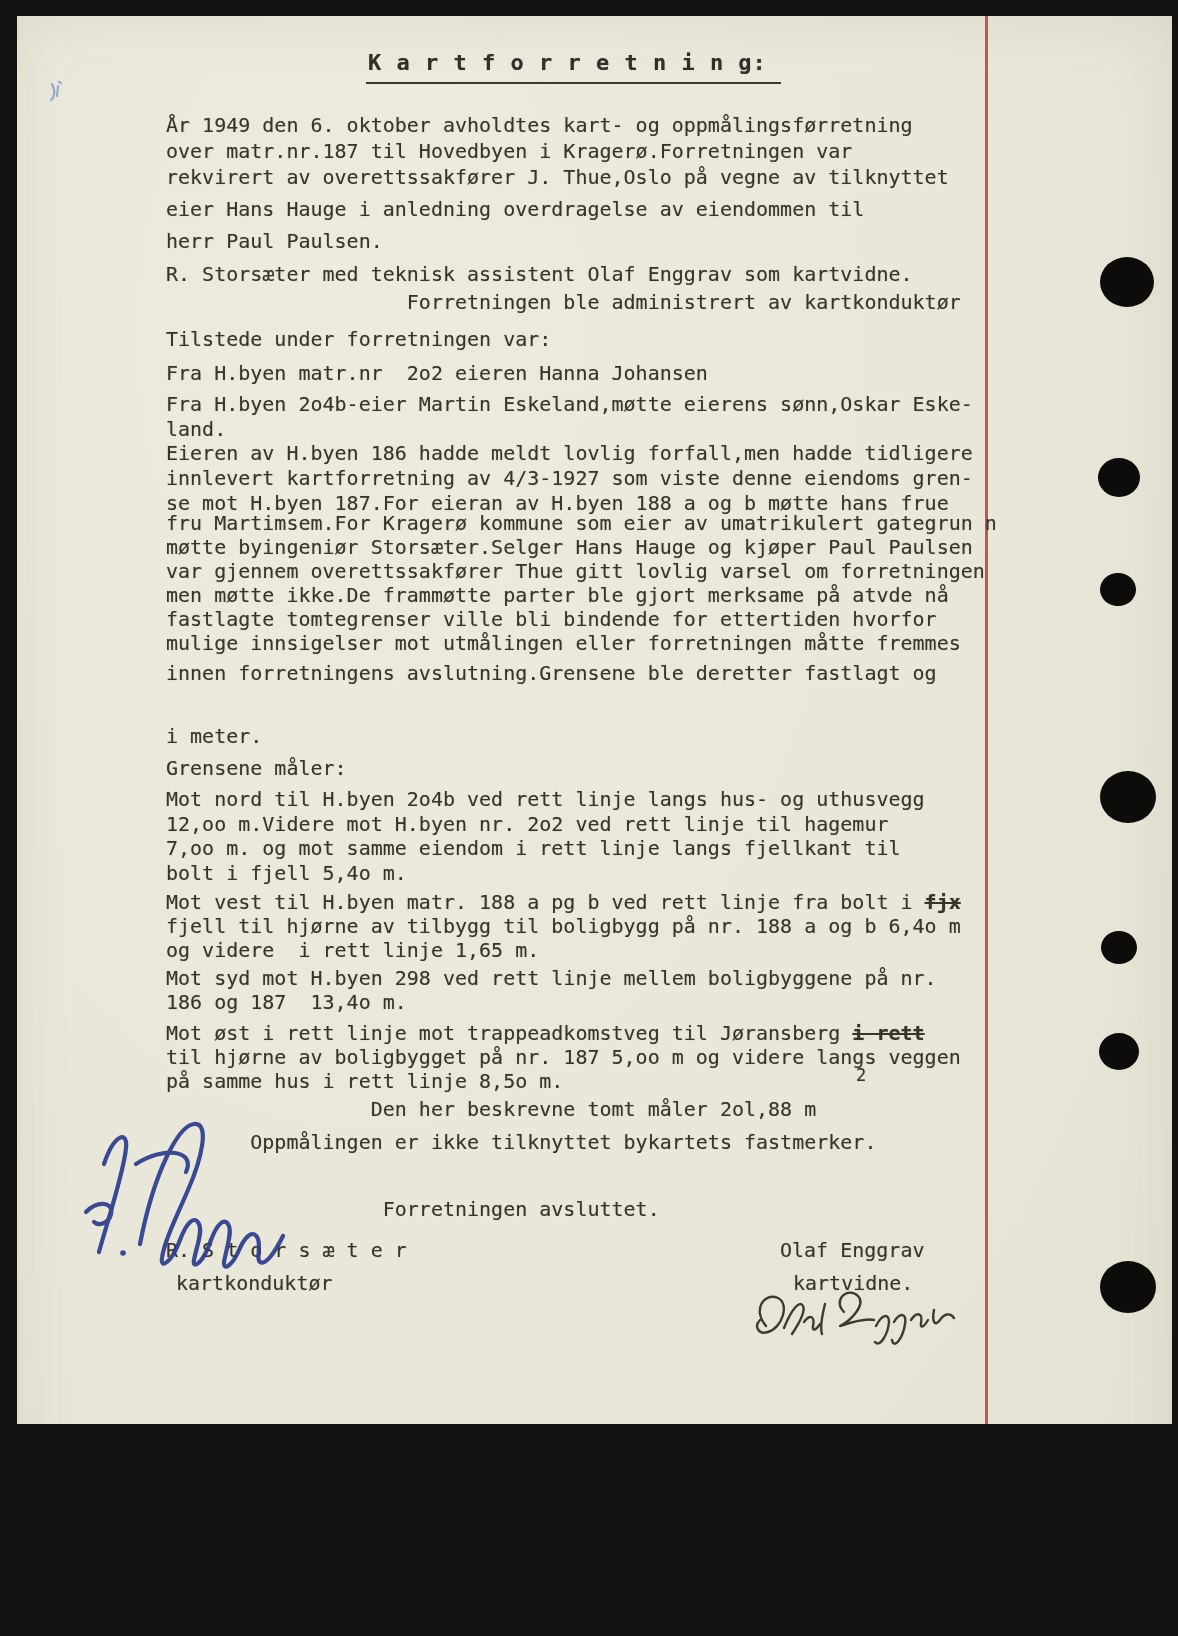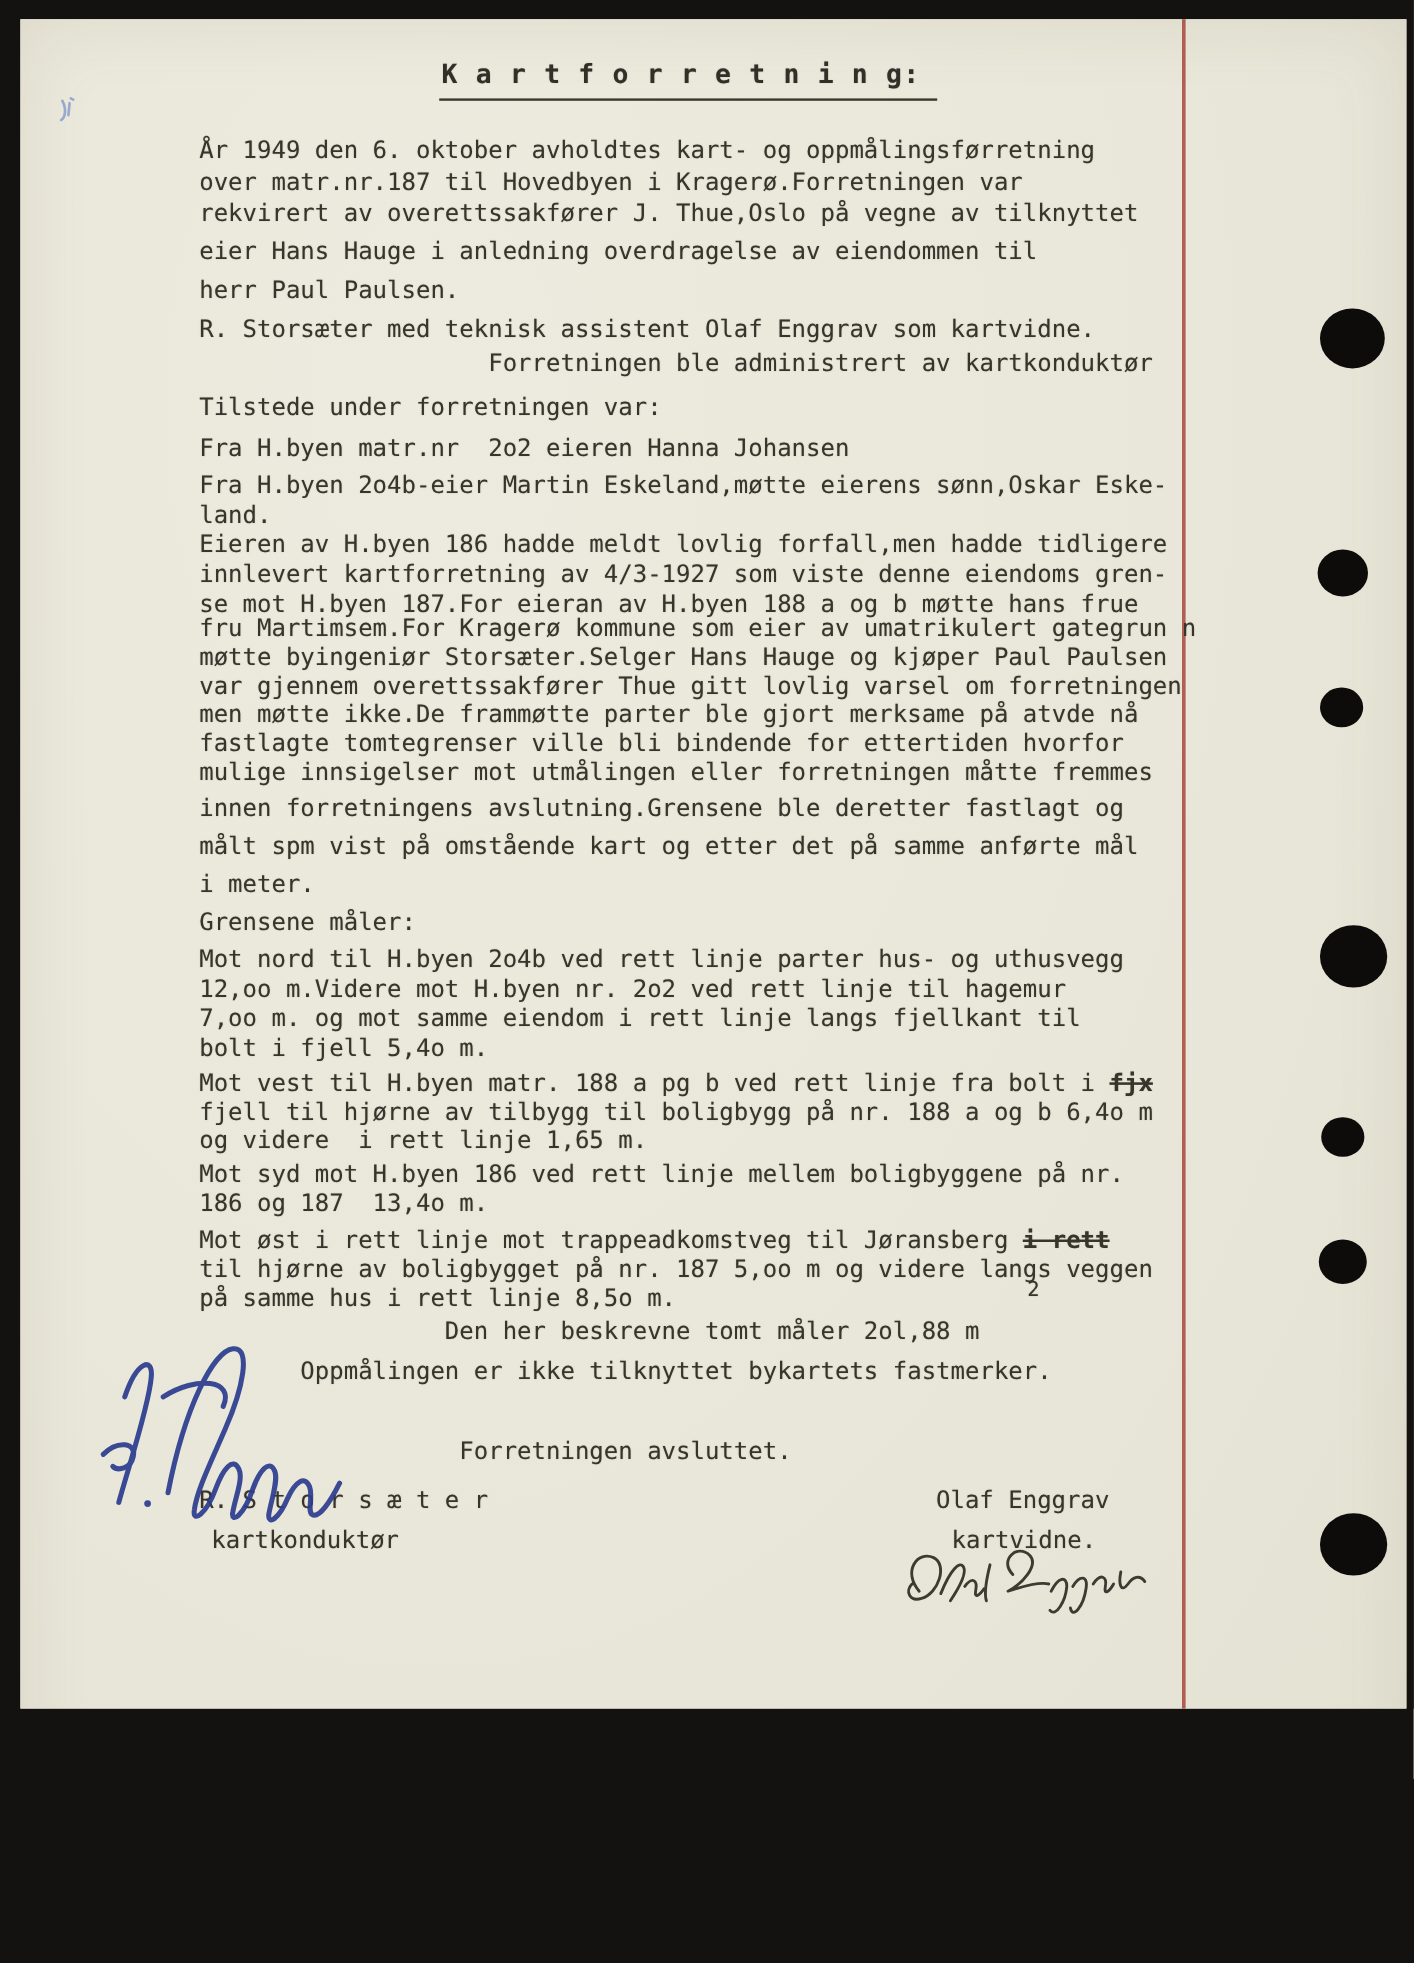--- a/index.html
+++ b/index.html
@@ -57,26 +57,25 @@
     <div class="tblock" style="left: 166px; top: 112px; line-height: 26px;"><div>År 1949 den 6. oktober avholdtes kart- og oppmålingsførretning</div><div>over matr.nr.187 til Hovedbyen i Kragerø.Forretningen var</div><div>rekvirert av overettssakfører J. Thue,Oslo på vegne av tilknyttet</div></div>
     <div class="tblock" style="left: 166px; top: 196px; line-height: 26px;"><div>eier Hans Hauge i anledning overdragelse av eiendommen til</div></div>
     <div class="tblock" style="left: 166px; top: 228px; line-height: 26px;"><div>herr Paul Paulsen.</div></div>
     <div class="tblock" style="left: 166px; top: 260px; line-height: 28px;"><div>R. Storsæter med teknisk assistent Olaf Enggrav som kartvidne.</div><div>                    Forretningen ble administrert av kartkonduktør</div></div>
     <div class="tblock" style="left: 166px; top: 326px; line-height: 26px;"><div>Tilstede under forretningen var:</div></div>
     <div class="tblock" style="left: 166px; top: 360px; line-height: 26px;"><div>Fra H.byen matr.nr  2o2 eieren Hanna Johansen</div></div>
     <div class="tblock" style="left: 166px; top: 392px; line-height: 25px;"><div>Fra H.byen 2o4b-eier Martin Eskeland,møtte eierens sønn,Oskar Eske-</div><div>land.</div></div>
     <div class="tblock" style="left: 166px; top: 441px; line-height: 25px;"><div>Eieren av H.byen 186 hadde meldt lovlig forfall,men hadde tidligere</div><div>innlevert kartforretning av 4/3-1927 som viste denne eiendoms gren-</div><div>se mot H.byen 187.For eieran av H.byen 188 a og b møtte hans frue</div></div>
     <div class="tblock" style="left: 166px; top: 511px; line-height: 24px;"><div>fru Martimsem.For Kragerø kommune som eier av umatrikulert gategrun n</div><div>møtte byingeniør Storsæter.Selger Hans Hauge og kjøper Paul Paulsen</div><div>var gjennem overettssakfører Thue gitt lovlig varsel om forretningen</div><div>men møtte ikke.De frammøtte parter ble gjort merksame på atvde nå</div><div>fastlagte tomtegrenser ville bli bindende for ettertiden hvorfor</div><div>mulige innsigelser mot utmålingen eller forretningen måtte fremmes</div></div>
     <div class="tblock" style="left: 166px; top: 660px; line-height: 26px;"><div>innen forretningens avslutning.Grensene ble deretter fastlagt og</div></div>
-    <div class="tblock" style="left: 166px; top: 692px; line-height: 26px;"><div>målt spm vist på omstående kart og etter det på samme anførte mål</div></div>
     <div class="tblock" style="left: 166px; top: 723px; line-height: 26px;"><div>i meter.</div></div>
     <div class="tblock" style="left: 166px; top: 755px; line-height: 26px;"><div>Grensene måler:</div></div>
-    <div class="tblock" style="left: 166px; top: 787px; line-height: 24.5px;"><div>Mot nord til H.byen 2o4b ved rett linje parter hus- og uthusvegg</div><div>12,oo m.Videre mot H.byen nr. 2o2 ved rett linje til hagemur</div><div>7,oo m. og mot samme eiendom i rett linje langs fjellkant til</div><div>bolt i fjell 5,4o m.</div></div>
+    <div class="tblock" style="left: 166px; top: 787px; line-height: 24.5px;"><div>Mot nord til H.byen 2o4b ved rett linje langs hus- og uthusvegg</div><div>12,oo m.Videre mot H.byen nr. 2o2 ved rett linje til hagemur</div><div>7,oo m. og mot samme eiendom i rett linje langs fjellkant til</div><div>bolt i fjell 5,4o m.</div></div>
     <div class="tblock" style="left: 166px; top: 890px; line-height: 24px;"><div><span>Mot vest til H.byen matr. 188 a pg b ved rett linje fra bolt i </span><span class="strike">fjx</span></div><div>fjell til hjørne av tilbygg til boligbygg på nr. 188 a og b 6,4o m</div><div>og videre  i rett linje 1,65 m.</div></div>
-    <div class="tblock" style="left: 166px; top: 966px; line-height: 24px;"><div>Mot syd mot H.byen 186 ved rett linje mellem boligbyggene på nr.</div><div>186 og 187  13,4o m.</div></div>
+    <div class="tblock" style="left: 166px; top: 966px; line-height: 24px;"><div>Mot syd mot H.byen 298 ved rett linje mellem boligbyggene på nr.</div><div>186 og 187  13,4o m.</div></div>
     <div class="tblock" style="left: 166px; top: 1021px; line-height: 24px;"><div><span>Mot øst i rett linje mot trappeadkomstveg til Jøransberg </span><span class="strike">i rett</span></div><div>til hjørne av boligbygget på nr. 187 5,oo m og videre langs veggen</div><div>på samme hus i rett linje 8,5o m.</div></div>
     <div class="tblock" style="left: 856px; top: 1066px; font-size: 17px; line-height: 18px;"><div>2</div></div>
     <div class="tblock" style="left: 166px; top: 1096px; line-height: 26px;"><div>                 Den her beskrevne tomt måler 2ol,88 m</div></div>
     <div class="tblock" style="left: 166px; top: 1129px; line-height: 26px;"><div>       Oppmålingen er ikke tilknyttet bykartets fastmerker.</div></div>
     <div class="tblock" style="left: 166px; top: 1196px; line-height: 26px;"><div>                  Forretningen avsluttet.</div></div>
     <div class="tblock" style="left: 166px; top: 1237px; line-height: 26px;"><div>R. S t o r s æ t e r</div></div>
     <div class="tblock" style="left: 176px; top: 1270px; line-height: 26px;"><div>kartkonduktør</div></div>
     <div class="tblock" style="left: 780px; top: 1237px; line-height: 26px;"><div>Olaf Enggrav</div></div>
     <div class="tblock" style="left: 793px; top: 1270px; line-height: 26px;"><div>kartvidne.</div></div>
     <div class="hole" style="left: 1100px; top: 257px; width: 54px; height: 49.95px;"></div>

